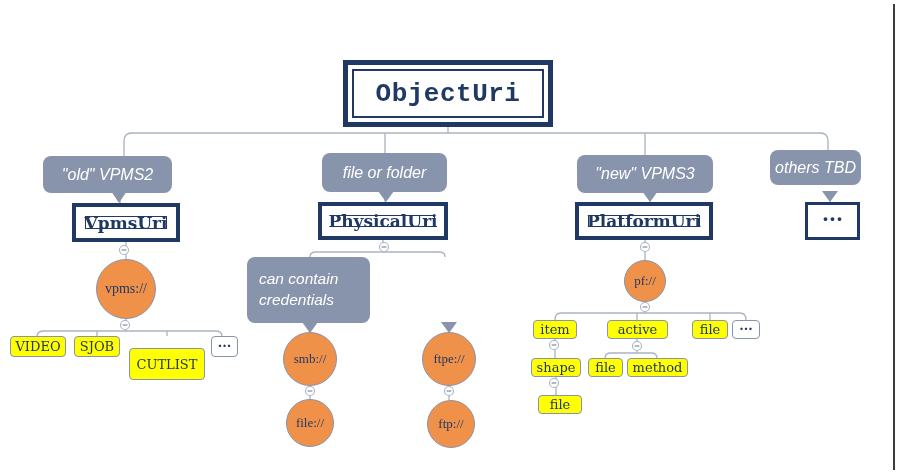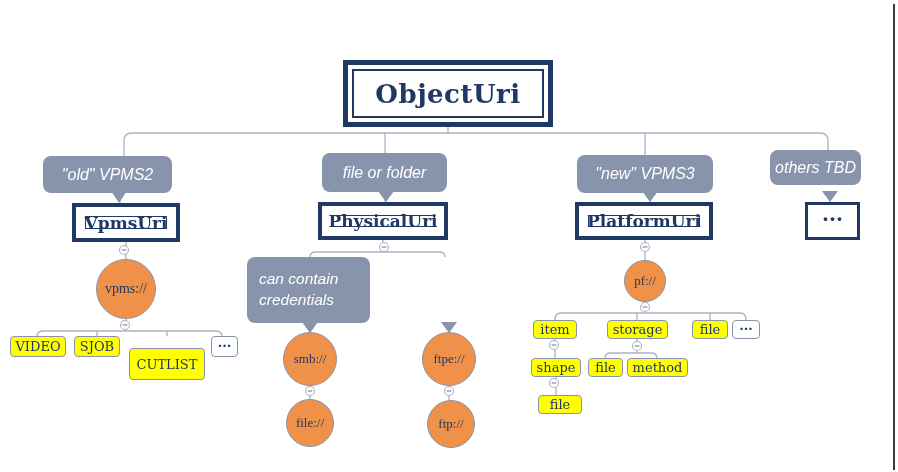--- a/index.html
+++ b/index.html
@@ -10,21 +10,21 @@
   .ptr{fill:var(--slate,#8894ac);}
   .tgl-c{fill:#fff;stroke:var(--line,#aab3c2);stroke-width:1.1;}
   .tgl-m{stroke:var(--slate,#8894ac);stroke-width:1.3;}
 
   .node{position:absolute;box-sizing:border-box;background:#fff;
         border:4px solid var(--navy,#1f3864);padding:9px;}
   .node-inner{box-sizing:border-box;width:100%;height:100%;
         border:1.5px solid var(--navy,#1f3864);
         display:flex;align-items:center;justify-content:center;
         font-weight:bold;font-size:17px;color:var(--navy,#1f3864);}
-  .node.root{border-width:5px;padding:4px;}
+  .node.root{border-width:5px;padding:4px;font-family:Liberation Mono, monospace;}
   .node.root .node-inner{border-width:2px;font-size:26px;letter-spacing:.5px;}
   .node.single{border-width:3.5px;padding:0;}
   .node.single .node-inner{border:none;font-size:20px;}
 
   .callout{position:absolute;box-sizing:border-box;background:var(--slate,#8894ac);
         color:#fff;border-radius:8px;display:flex;align-items:center;justify-content:center;
         font-family:"Liberation Sans",sans-serif;font-style:italic;font-size:16px;}
   .callout.multi{justify-content:flex-start;text-align:left;
         padding:4px 12px 4px 12px;font-size:15.5px;line-height:1.35;}
 
@@ -134,21 +134,21 @@
   <div class="circle" style="left:283px;top:332px;width:54px;height:54px">smb://</div>
   <div class="circle" style="left:422px;top:332px;width:54px;height:54px">ftpe://</div>
   <div class="circle" style="left:427px;top:400px;width:48px;height:48px">ftp://</div>
 
   <div class="callout" style="left:577px;top:155px;width:136px;height:38px">"new" VPMS3</div>
   <div class="node" style="left:575px;top:202px;width:138px;height:38px">
     <div class="node-inner">PlatformUri</div>
   </div>
   <div class="circle" style="left:624px;top:260px;width:42px;height:42px">pf://</div>
   <div class="leaf" style="left:533px;top:320px;width:44px;height:19px">item</div>
-  <div class="leaf" style="left:607px;top:320px;width:61px;height:19px">storage</div>
+  <div class="leaf" style="left:607px;top:320px;width:61px;height:19px">active</div>
   <div class="leaf" style="left:692px;top:320px;width:36px;height:19px">file</div>
   <div class="leaf white dots" style="left:732px;top:320px;width:28px;height:19px">
       <span>...</span>
     </div>
   <div class="leaf" style="left:531px;top:358px;width:50px;height:19px">shape</div>
   <div class="leaf" style="left:588px;top:358px;width:35px;height:19px">file</div>
   <div class="leaf" style="left:627px;top:358px;width:61px;height:19px">method</div>
   <div class="leaf" style="left:538px;top:395px;width:44px;height:19px">file</div>
 
   <div class="callout" style="left:770px;top:150px;width:91px;height:35px">others TBD</div>

